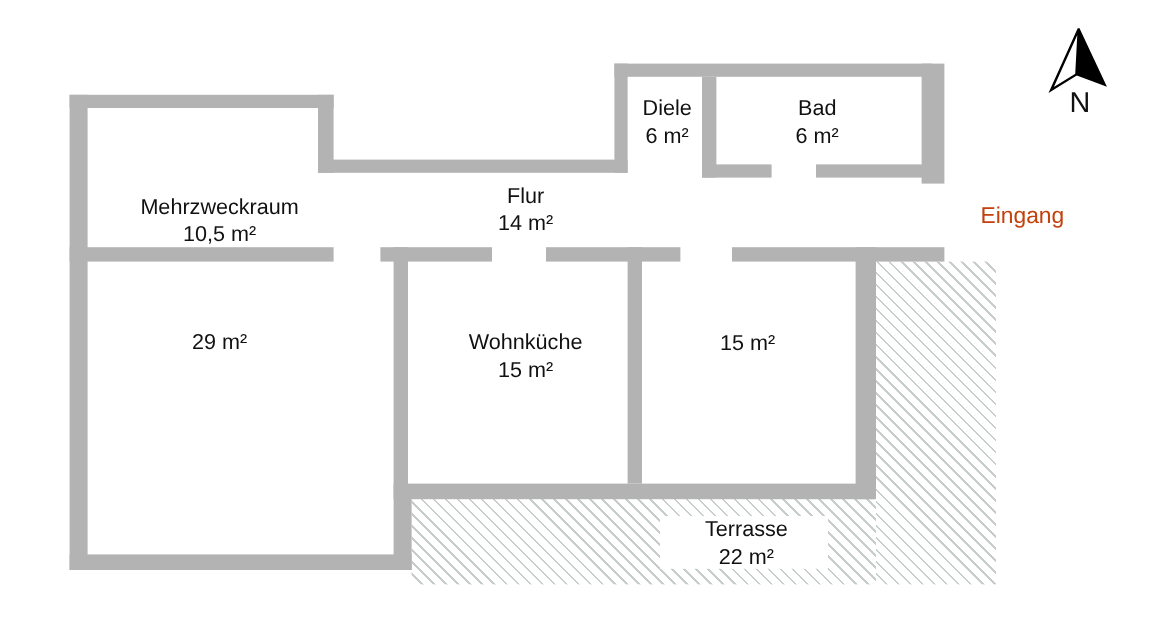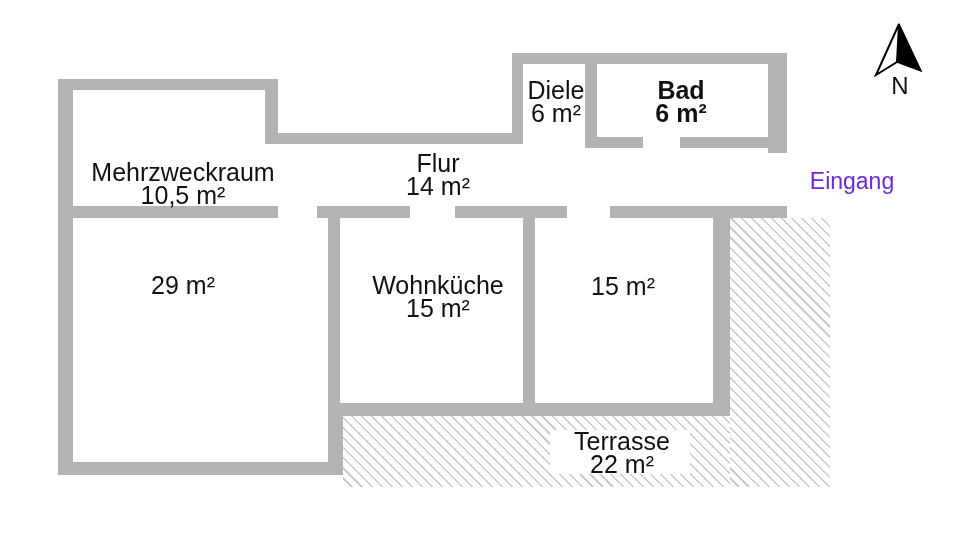--- a/index.html
+++ b/index.html
@@ -27,32 +27,32 @@
     );
   }
   .label-bg {
     position: absolute;
     background: #ffffff;
   }
   .room-label {
     position: absolute;
     transform: translateX(-50%);
     text-align: center;
-    font-size: 25px;
+    font-size: 18px;
     line-height: 22.5px;
     white-space: nowrap;
     color: #111111;
   }
   .annotation-label {
     position: absolute;
     transform: translateX(-50%);
-    font-size: 23px;
+    font-size: 19px;
     line-height: 22px;
     white-space: nowrap;
-    color: #6d28d9;
+    color: #c2410c;
   }
   .compass {
     position: absolute;
     left: 868px;
     top: 16px;
     width: 64px;
     height: 82px;
   }
   .compass .n-label {
     position: absolute;
@@ -99,21 +99,21 @@
     <div>10,5 m²</div>
   </div>
   <div class="room-label" style="left:438px; top:152px;">
     <div>Flur</div>
     <div>14 m²</div>
   </div>
   <div class="room-label" style="left:556px; top:79px;">
     <div>Diele</div>
     <div>6 m²</div>
   </div>
-  <div class="room-label" style="left:681px; top:79px;font-weight:bold;">
+  <div class="room-label" style="left:681px; top:79px;">
     <div>Bad</div>
     <div>6 m²</div>
   </div>
   <div class="room-label" style="left:183px; top:274px;">
     <div>29 m²</div>
   </div>
   <div class="room-label" style="left:438px; top:274px;">
     <div>Wohnküche</div>
     <div>15 m²</div>
   </div>

